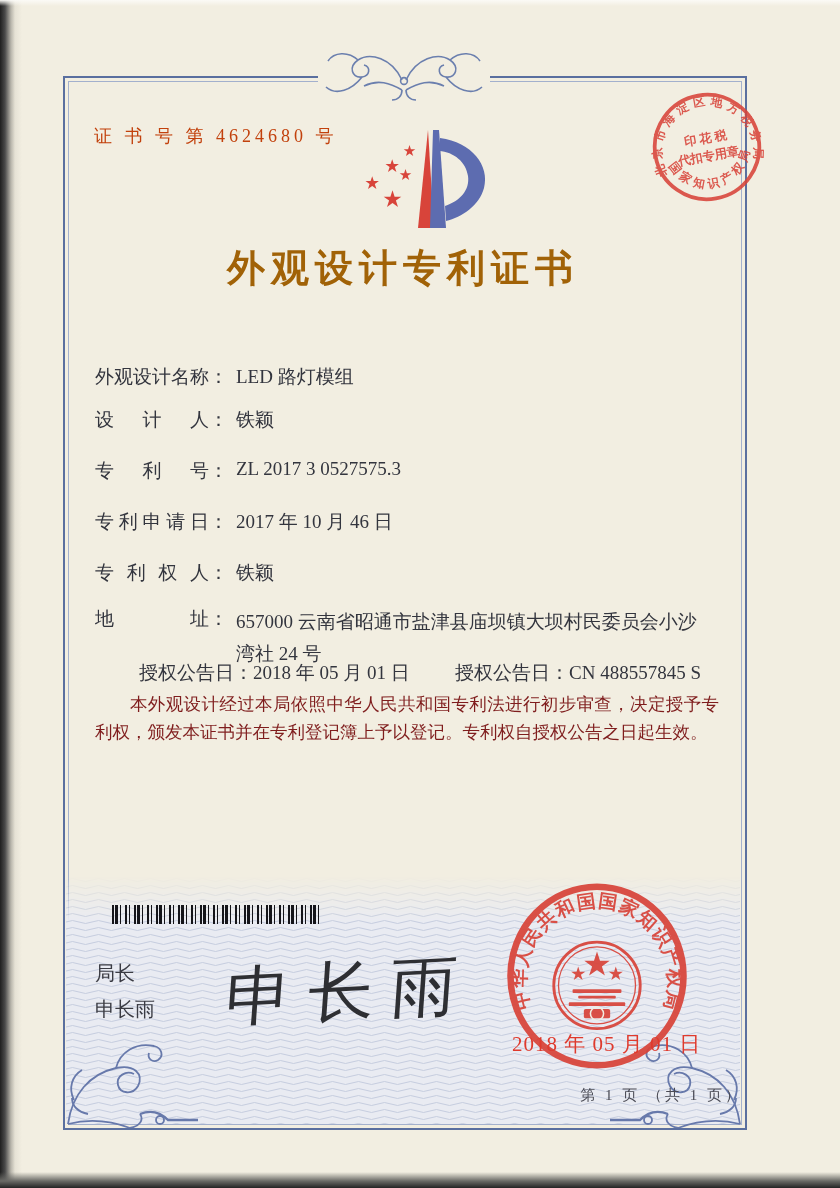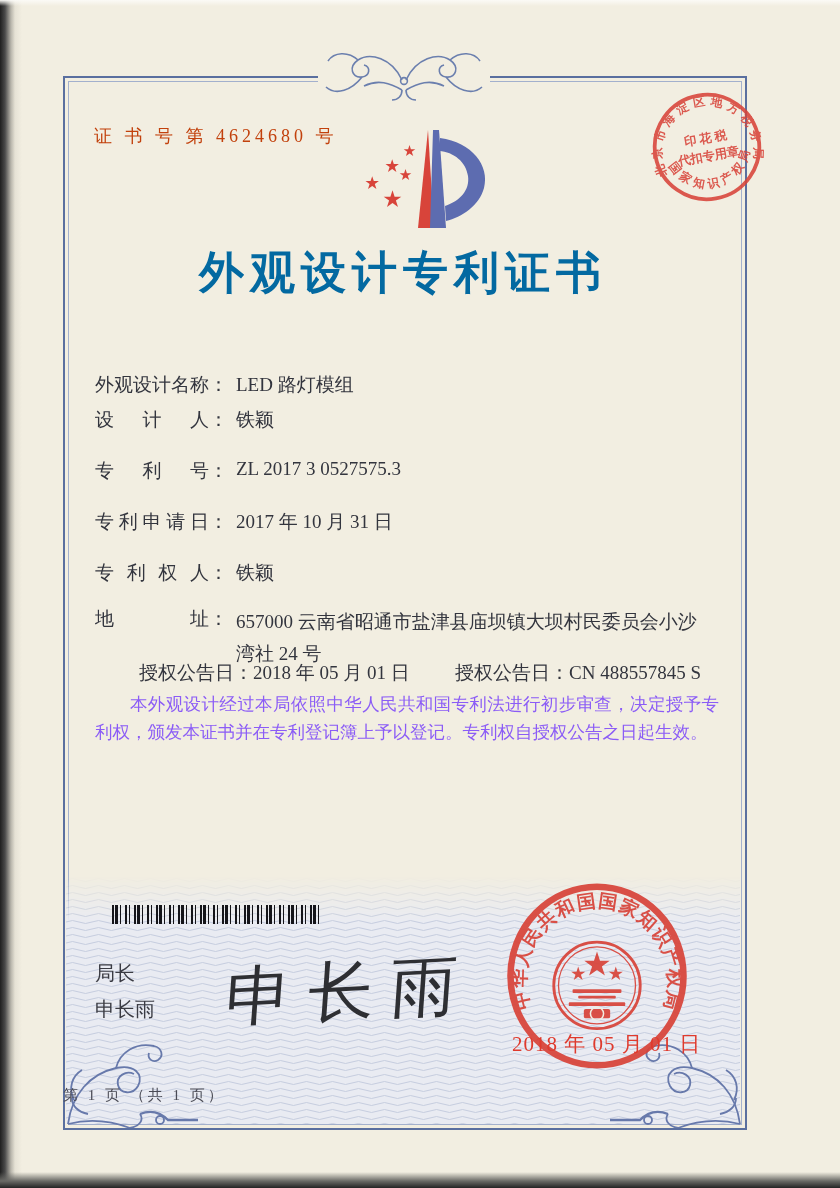--- a/index.html
+++ b/index.html
@@ -22,52 +22,52 @@
     -webkit-mask-image:linear-gradient(180deg,transparent 0,#000 46px);
     mask-image:linear-gradient(180deg,transparent 0,#000 46px);}
   .ornament-top{position:absolute;left:318px;top:46px;width:172px;height:60px;background:#f2eee1;}
   .ornament-corner{position:absolute;width:138px;height:92px;}
   .oc-left{left:64px;top:1036px;}
   .oc-right{left:606px;top:1036px;transform:scaleX(-1);}
   
   .cert-no{position:absolute;left:94px;top:124px;font-size:18px;letter-spacing:4px;color:#c2410c;}
   .logo{position:absolute;left:340px;top:124px;width:160px;height:118px;}
   .title{position:absolute;left:63px;top:243px;width:680px;text-align:center;
-    font-size:45px;font-weight:bold;letter-spacing:6px;color:#0369a1;}
+    font-size:38px;font-weight:bold;letter-spacing:6px;color:#a16207;}
   
   .fields{position:absolute;left:95px;top:356px;width:640px;font-size:19px;color:#33353e;}
   .frow{position:absolute;left:0;white-space:nowrap;}
   .flabel{display:inline-block;width:114px;text-align:justify;text-align-last:justify;vertical-align:top;}
   .fcolon{display:inline-block;margin-right:8px;}
   .fvalue{display:inline-block;vertical-align:top;}
   .addr .fvalue{white-space:normal;width:470px;line-height:32px;}
   .grant-row{position:absolute;left:95px;top:660px;width:640px;font-size:19px;color:#33353e;}
   .grant-no{position:absolute;left:360px;top:0;white-space:nowrap;}
   .grant-date{position:absolute;left:0;top:0;white-space:nowrap;margin-left:44px;}
   
   .paras{position:absolute;left:95px;top:690px;width:624px;font-size:17.5px;
-    line-height:28px;color:#8b5cf6;text-align:justify;}
+    line-height:28px;color:#7f1d1d;text-align:justify;}
   .paras p{margin:0;text-indent:2em;}
   
   .barcode{position:absolute;left:112px;top:905px;width:211px;height:19px;
     background:repeating-linear-gradient(90deg,
       #15151a 0 2px,transparent 2px 3px,#15151a 3px 6px,transparent 6px 8px,
       #15151a 8px 9px,transparent 9px 13px,#15151a 13px 15px,transparent 15px 17px,
       #15151a 17px 18px,transparent 18px 22px);}
   .sig-title{position:absolute;left:95px;top:960px;font-size:20px;color:#3a3b43;
     font-family:"Liberation Sans","DejaVu Sans",sans-serif;}
   .sig-name{position:absolute;left:95px;top:996px;font-size:20px;color:#3a3b43;
     font-family:"Liberation Sans","DejaVu Sans",sans-serif;}
   .sig-script{position:absolute;left:228px;top:928px;width:250px;height:120px;}
   .seal-main{position:absolute;left:503px;top:880px;width:188px;height:192px;opacity:.93;}
   .seal-date{position:absolute;left:512px;top:1030px;font-size:21px;letter-spacing:1px;
     color:var(--date_red);white-space:nowrap;}
   .seal-tax{position:absolute;left:650px;top:90px;width:114px;height:114px;
     transform:rotate(-10deg);opacity:.88;}
-  .footer{position:absolute;left:63px;top:1086px;width:680px;text-align:left;
+  .footer{position:absolute;left:63px;top:1086px;width:680px;text-align:right;
     font-size:15px;letter-spacing:3px;color:#4a4b55;}
 </style>
 </head>
 <body>
 
 <div class="page">
 
   <div class="edge-left"></div>
   <div class="edge-top"></div>
 
@@ -153,31 +153,31 @@
       <g style="fill:#5d6cb0">
         <polygon points="93,6 90,104 106,104 99,6"></polygon>
         <path d="M100,14 C132,18 150,42 144,64 C139,82 122,93 106,97 L105,82 C120,77 130,66 128,52 C126,38 114,28 99,27 Z"></path>
       </g>
     </svg>
   </div>
 
   <div class="title">外观设计专利证书</div>
 
   <div class="fields">
-    <div class="frow" style="top:16px">
+    <div class="frow" style="top:8px">
       <span class="flabel">外观设计名称</span><span class="fcolon">：</span><span class="fvalue">LED 路灯模组</span>
     </div>
     <div class="frow" style="top:51px">
       <span class="flabel">设计人</span><span class="fcolon">：</span><span class="fvalue">铁颖</span>
     </div>
     <div class="frow" style="top:102px">
       <span class="flabel">专利号</span><span class="fcolon">：</span><span class="fvalue">ZL 2017 3 0527575.3</span>
     </div>
     <div class="frow" style="top:153px">
-      <span class="flabel">专利申请日</span><span class="fcolon">：</span><span class="fvalue">2017 年 10 月 31 日</span>
+      <span class="flabel">专利申请日</span><span class="fcolon">：</span><span class="fvalue">2017 年 10 月 46 日</span>
     </div>
     <div class="frow" style="top:204px">
       <span class="flabel">专利权人</span><span class="fcolon">：</span><span class="fvalue">铁颖</span>
     </div>
     <div class="frow addr" style="top:250px">
       <span class="flabel">地址</span><span class="fcolon">：</span><span class="fvalue">657000  云南省昭通市盐津县庙坝镇大坝村民委员会小沙湾社 24 号</span>
     </div>
   </div>
 
   <div class="grant-row">

